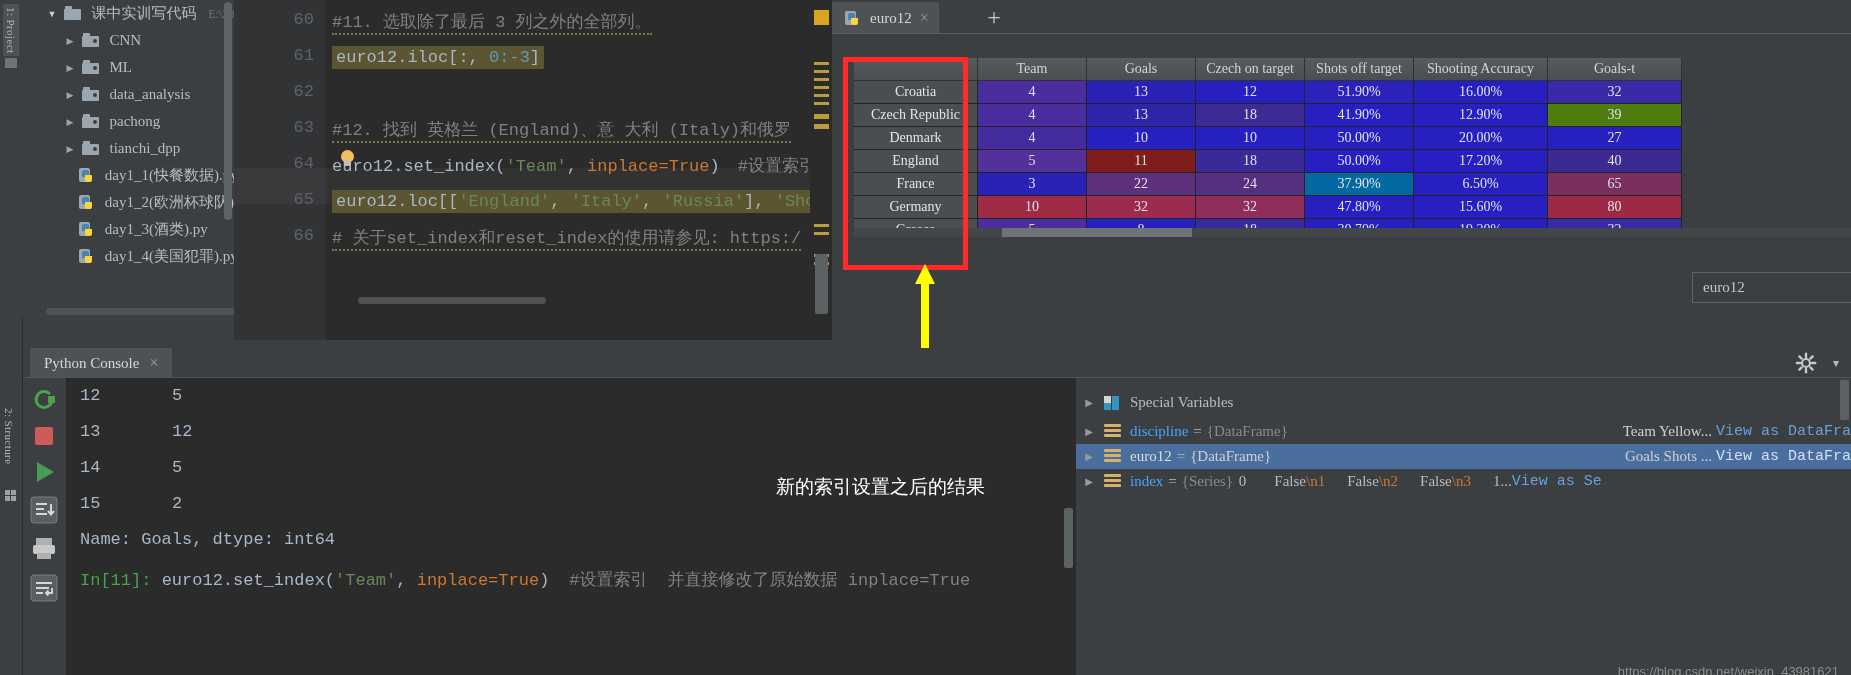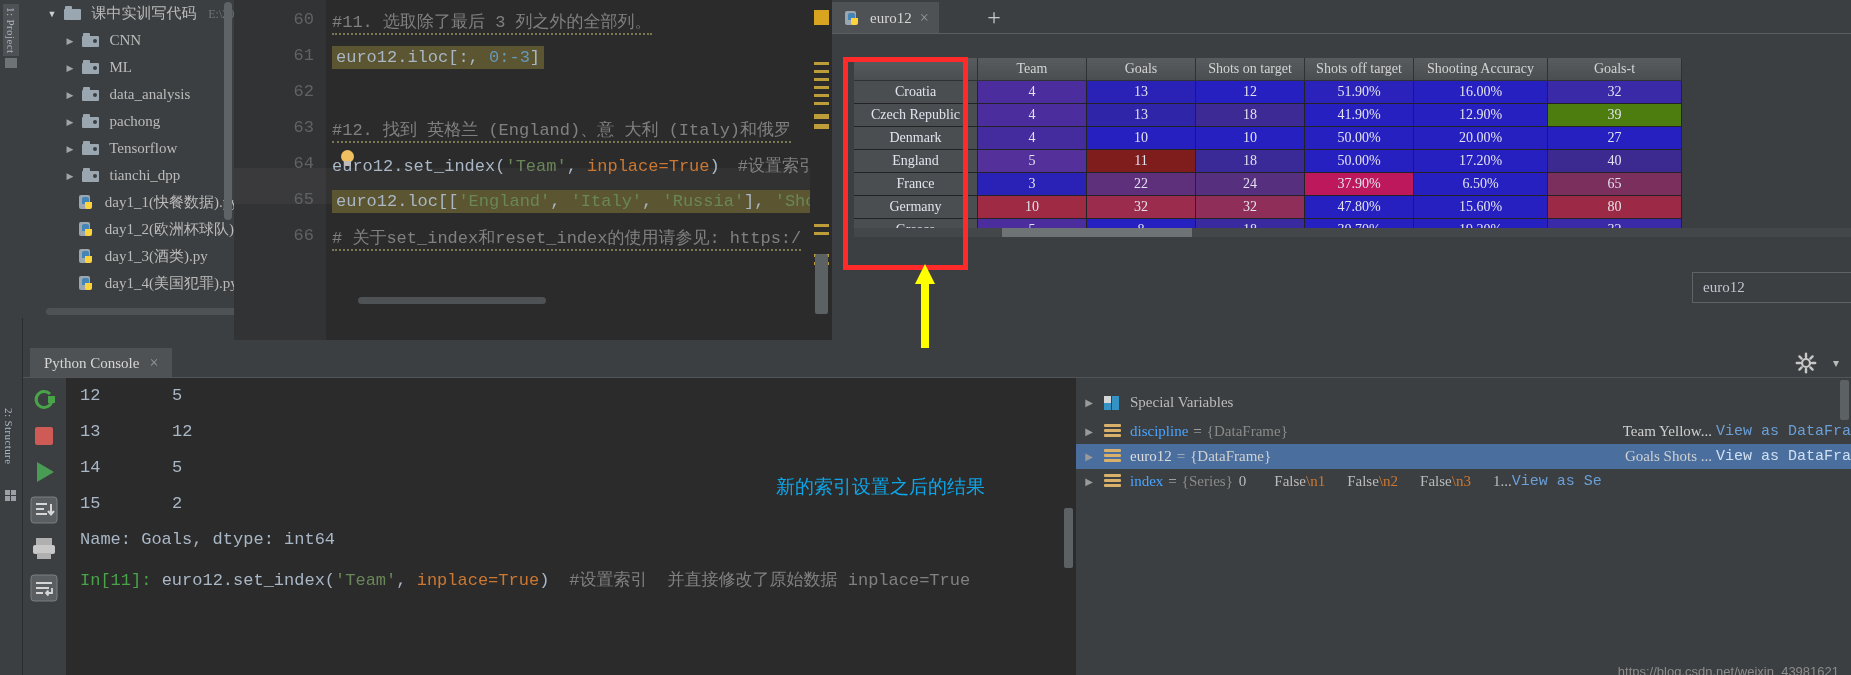--- a/index.html
+++ b/index.html
@@ -115,21 +115,21 @@
   #chev{right:12px;top:8px;font-size:12px;color:#bbbbbb;}
 
   #console-gutter{left:0;top:30px;width:44px;height:307px;background:#3c3f41;}
   .cbtn{position:absolute;left:8px;width:28px;height:28px;}
 
   #console-out{left:44px;top:30px;width:1010px;height:307px;background:#2b2b2b;overflow:hidden;}
   .oline{position:absolute;left:14px;white-space:nowrap;font-size:17px;color:#a9b7c6;
          font-family:"Liberation Mono","DejaVu Sans Mono",monospace;}
   .oline .v{display:inline-block;width:92px;}
   .prompt{color:#49a449;}
-  .note-cn{position:absolute;color:#0ea5e9;font-size:19px;font-family:"Liberation Sans",sans-serif;}
+  .note-cn{position:absolute;color:#ffffff;font-size:19px;font-family:"Liberation Sans",sans-serif;}
   #console-vscroll{right:3px;top:130px;width:9px;height:60px;background:#5c6164;border-radius:2px;}
 
   
   #vars{left:1054px;top:30px;width:775px;height:307px;background:#3c3f41;}
   .vrow{position:relative;height:25px;display:flex;align-items:center;font-size:15px;white-space:nowrap;}
   .vrow.sel{background:#4a6f9e;}
   .vtri{width:26px;text-align:center;color:#9a9a9a;font-size:10px;}
   .vicon{width:22px;height:15px;position:relative;margin-right:6px;}
   .vicon.db i{display:block;width:17px;height:3px;background:#d9b06a;margin:0 0 2px 2px;border-radius:1px;}
   .vicon.sp{margin-right:6px;}
@@ -179,25 +179,20 @@
       <span>data_analysis</span>
     </div>
     <div class="tree-row" style="padding-left:40px">
       <span class="tw">▶</span>
       <span class="folder sub"><b></b></span>
       <span>pachong</span>
     </div>
     <div class="tree-row" style="padding-left:40px">
       <span class="tw">▶</span>
       <span class="folder sub"><b></b></span>
-      <span>Tensorflow</span>
-    </div>
-    <div class="tree-row" style="padding-left:40px">
-      <span class="tw">▶</span>
-      <span class="folder sub"><b></b></span>
       <span>tianchi_dpp</span>
     </div>
 
     <div class="tree-row" style="padding-left:56px">
       <span class="pyic"><span class="s1"></span><span class="s2"></span><span class="s3"></span></span>
       <span>day1_1(快餐数据).py</span>
     </div>
     <div class="tree-row" style="padding-left:56px">
       <span class="pyic"><span class="s1"></span><span class="s2"></span><span class="s3"></span></span>
       <span>day1_2(欧洲杯球队).p</span>
@@ -286,21 +281,21 @@
       <div class="abs" id="df-tabline"></div>
     </div>
 
     <div class="abs" id="df-table">
       <table class="dfv" id="dfv-table">
         <thead>
             <tr id="dfv-head">
               <th style="width: 115px;"></th>
               <th style="width: 100px; margin-top: 44px;">Team</th>
               <th style="width: 100px;">Goals</th>
-              <th style="width: 100px;">Shots on target</th>
+              <th style="width: 100px;">Czech on target</th>
               <th style="width: 100px;">Shots off target</th>
               <th style="width: 125px;">Shooting Accuracy</th>
               <th style="width: 125px;">Goals-t</th>
             </tr>
           </thead>
         <tbody id="dfv-body">
             <tr>
               <td class="idx">Croatia</td>
               <td style="background: rgb(75, 45, 158);">4</td>
               <td style="background: rgb(42, 34, 182);">13</td>
@@ -334,21 +329,21 @@
               <td style="background: rgb(58, 42, 152);">18</td>
               <td style="background: rgb(38, 32, 192);">50.00%</td>
               <td style="background: rgb(38, 32, 192);">17.20%</td>
               <td style="background: rgb(60, 42, 144);">40</td>
             </tr>
             <tr>
               <td class="idx">France</td>
               <td style="background: rgb(42, 34, 182);">3</td>
               <td style="background: rgb(94, 47, 122);">22</td>
               <td style="background: rgb(86, 48, 126);">24</td>
-              <td style="background: #be185d;">37.90%</td>
+              <td style="background: #0369a1;">37.90%</td>
               <td style="background: rgb(38, 32, 192);">6.50%</td>
               <td style="background: rgb(122, 47, 92);">65</td>
             </tr>
             <tr>
               <td class="idx">Germany</td>
               <td style="background: rgb(158, 42, 68);">10</td>
               <td style="background: rgb(156, 44, 78);">32</td>
               <td style="background: rgb(143, 46, 88);">32</td>
               <td style="background: rgb(38, 32, 192);">47.80%</td>
               <td style="background: rgb(38, 32, 192);">15.60%</td>

